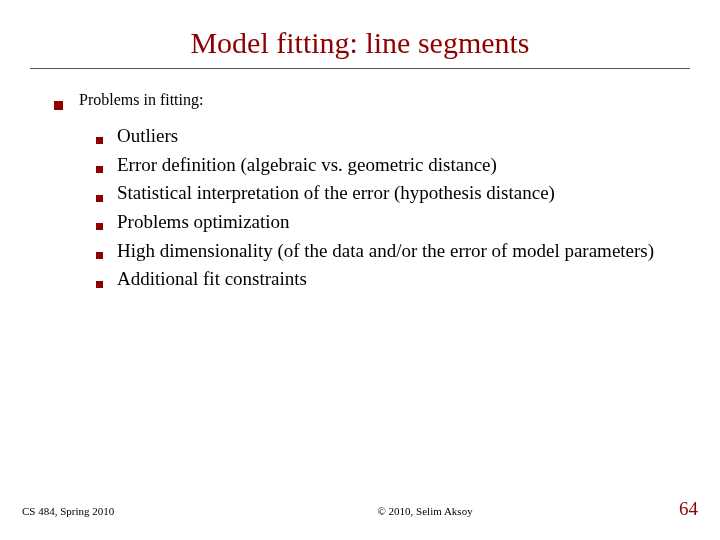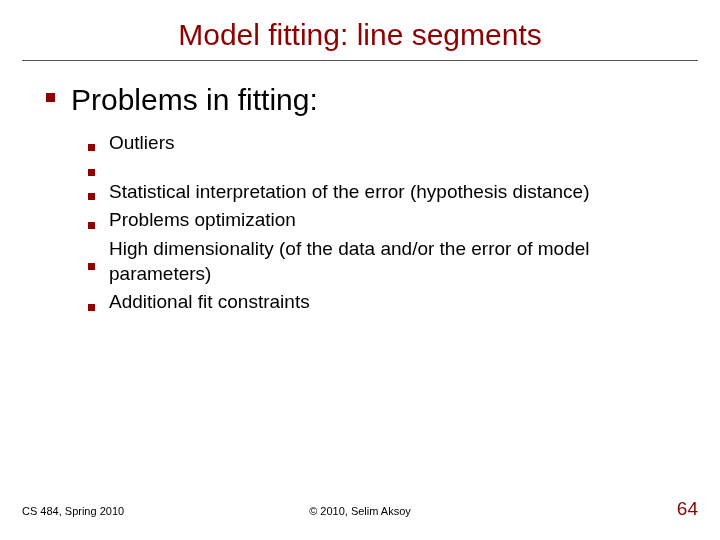--- a/index.html
+++ b/index.html
@@ -1,31 +1,31 @@
 <!DOCTYPE html>
 <html><head>
 <meta charset="utf-8">
 <style>
   * { margin: 0; padding: 0; box-sizing: border-box; }
   html, body { width: 720px; height: 540px; background: #fff; font-family: Verdana, Geneva, sans-serif; }
-  .slide { width: 720px; height: 540px; position: relative; padding: 4px; }
+  .slide { width: 720px; height: 540px; position: relative; padding: 12px; font-family: Liberation Serif, serif; }
   .title-wrap { padding: 14px 30px 8px 30px; }
   .title { font-size: 30px; color: #8f0000; text-align: center; font-weight: 400; letter-spacing: 0; }
   .hr { border: none; border-top: 1px solid #555; margin: 0 18px 0 18px; }
   .body { padding: 22px 30px 0 42px; }
   .lvl1 { display: flex; align-items: flex-start; margin-bottom: 14px; }
   .b1 { width: 9px; height: 9px; background: #8f0000; margin-top: 10px; margin-right: 16px; flex: 0 0 auto; }
-  .lvl1-text { font-size: 30px; color: #000; }
+  .lvl1-text { font-size: 16px; color: #000; }
   .subitems { padding-left: 42px; margin-top: 4px; }
   .lvl2 { display: flex; align-items: center; margin-bottom: 4px; }
   .b2 { width: 7px; height: 7px; background: #8f0000; margin-top: 9px; margin-right: 14px; flex: 0 0 auto; }
   .lvl2-text { font-size: 19px; color: #000; line-height: 1.3; }
   .footer { position: absolute; bottom: 20px; left: 0; width: 100%; padding: 0 22px; display: flex; justify-content: space-between; align-items: baseline; font-size: 11px; color: #000; }
   .footer-left { flex: 1; text-align: left; }
-  .footer-center { flex: 1; text-align: center; margin-top: 45px; }
+  .footer-center { flex: 1; text-align: right; margin-top: 45px; }
   .footer-right { flex: 1; text-align: right; color: #8f0000; font-size: 19px; }
 </style>
 </head>
 <body>
 
 <div class="slide">
 
   <div class="title-wrap">
     <h1 class="title">Model fitting: line segments</h1>
   </div>
@@ -36,20 +36,21 @@
       <div class="b1"></div>
       <div class="lvl1-text">Problems in fitting:</div>
     </div>
     <div class="subitems">
       <div class="lvl2">
         <div class="b2"></div>
         <div class="lvl2-text">Outliers</div>
       </div>
       <div class="lvl2">
         <div class="b2"></div>
+        <div class="lvl2-text">Error definition (algebraic vs. geometric distance)</div>
       </div>
       <div class="lvl2">
         <div class="b2"></div>
         <div class="lvl2-text">Statistical interpretation of the error (hypothesis distance)</div>
       </div>
       <div class="lvl2">
         <div class="b2"></div>
         <div class="lvl2-text">Problems optimization</div>
       </div>
       <div class="lvl2">

